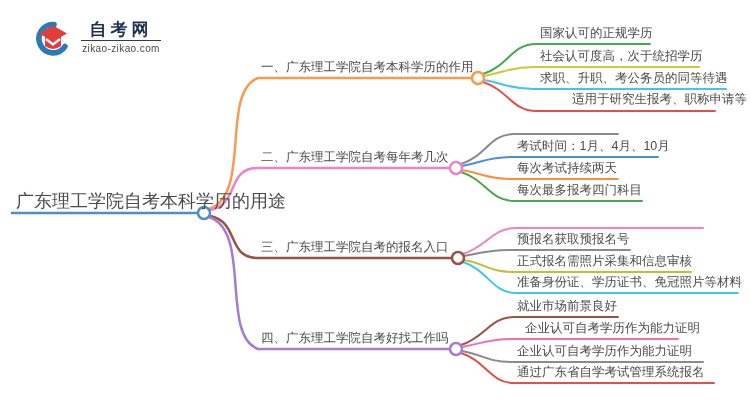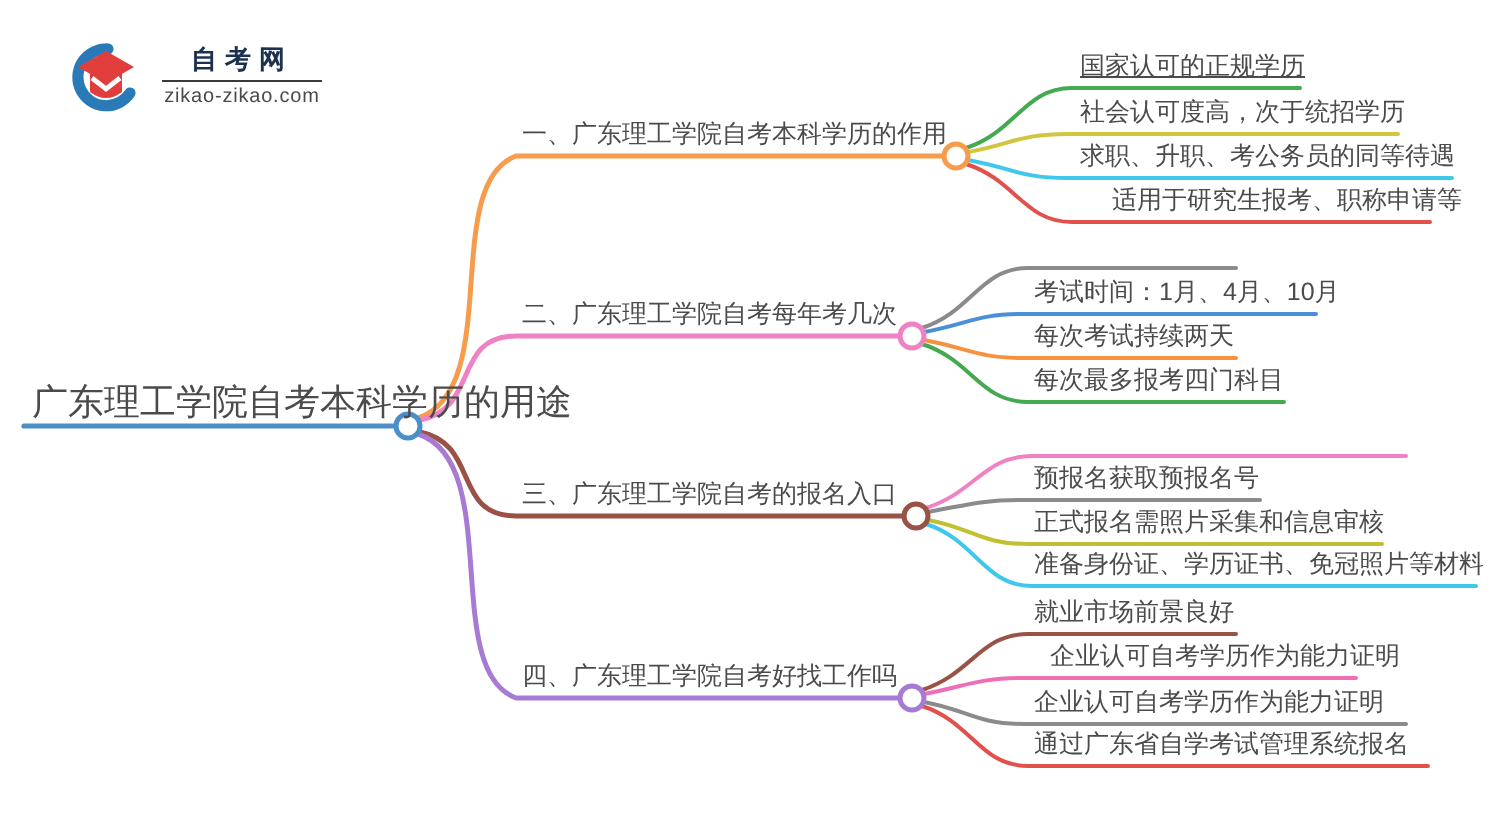--- a/index.html
+++ b/index.html
@@ -10,21 +10,21 @@
   .wires{position:absolute;left:0;top:0;width:750px;height:410px;}
   .wires path{fill:none;stroke-linecap:round;}
   .node-label{
     position:absolute;white-space:nowrap;width:max-content;
     font-size:12.5px;line-height:17px;color:#4b4b4b;cursor:default;
   }
   .root-label{font-size:18px;}
   
   .logo{position:absolute;left:33px;top:20px;display:flex;align-items:flex-start;}
   .logo-text{margin-left:10px;width:80px;text-align:center;}
-  .logo-title{font-size:13px;font-weight:bold;letter-spacing:4px;line-height:19px;}
+  .logo-title{font-size:17px;font-weight:bold;letter-spacing:4px;line-height:19px;}
   .logo-divider{height:1px;background:#3a3a3a;margin:1px 0 2px 0;}
   .logo-domain{font-size:10px;color:#4a4a4a;letter-spacing:0.4px;line-height:12px;}
 </style>
 </head>
 <body>
 
 <div class="canvas">
 
   <div class="logo">
     <svg width="38" height="36" viewBox="0 0 38 36">
@@ -76,24 +76,24 @@
     <circle cx="456" cy="349" r="6" fill="#ffffff" stroke-width="2.5" style="stroke: rgb(167, 123, 212);"></circle>
   </svg>
 
   <div class="node-label root-label" style="left:16px;top:193px;">广东理工学院自考本科学历的用途</div>
 
   <div class="node-label" style="left:261px;top:59px;">一、广东理工学院自考本科学历的作用</div>
   <div class="node-label" style="left:261px;top:149px;">二、广东理工学院自考每年考几次</div>
   <div class="node-label" style="left:261px;top:239px;">三、广东理工学院自考的报名入口</div>
   <div class="node-label" style="left:261px;top:330px;">四、广东理工学院自考好找工作吗</div>
 
-  <div class="node-label" style="left:540px;top:25px;text-decoration:underline;">国家认可的正规学历</div>
+  <div class="node-label" style="left:540px;top:25px;">国家认可的正规学历</div>
   <div class="node-label" style="left:540px;top:48px;">社会认可度高，次于统招学历</div>
   <div class="node-label" style="left:540px;top:70px;">求职、升职、考公务员的同等待遇</div>
-  <div class="node-label" style="left:556px;top:92px;">适用于研究生报考、职称申请等</div>
+  <div class="node-label" style="left:572px;top:92px;font-family:Liberation Mono, monospace;">适用于研究生报考、职称申请等</div>
 
   <div class="node-label" style="left:517px;top:138px;">考试时间：1月、4月、10月</div>
   <div class="node-label" style="left:517px;top:160px;">每次考试持续两天</div>
   <div class="node-label" style="left:517px;top:182px;">每次最多报考四门科目</div>
 
   <div class="node-label" style="left:517px;top:231px;">预报名获取预报名号</div>
   <div class="node-label" style="left:517px;top:253px;">正式报名需照片采集和信息审核</div>
   <div class="node-label" style="left:517px;top:274px;">准备身份证、学历证书、免冠照片等材料</div>
 
   <div class="node-label" style="left:517px;top:298px;">就业市场前景良好</div>

